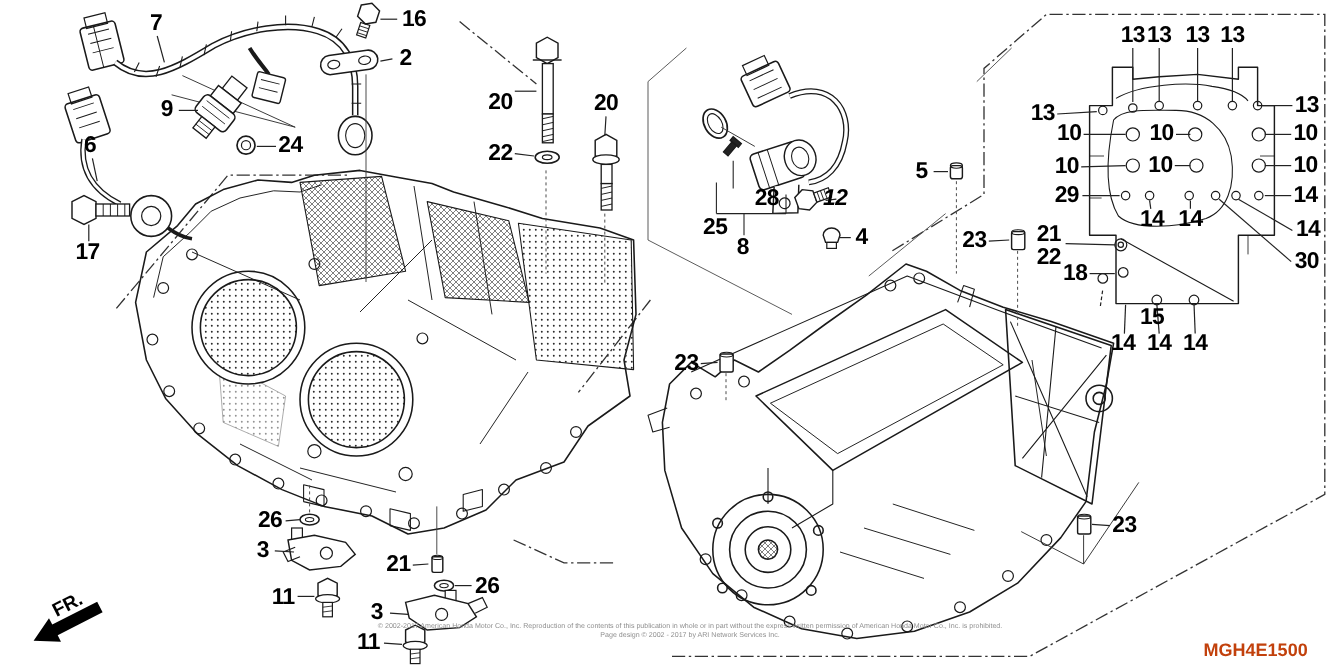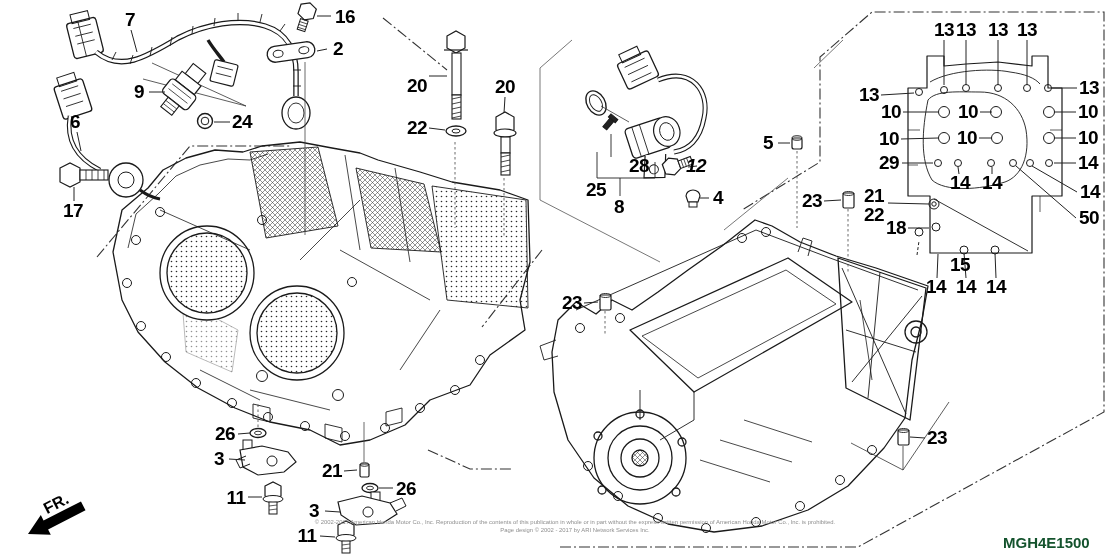--- a/index.html
+++ b/index.html
@@ -4,21 +4,21 @@
 <style>
   html,body{margin:0;padding:0;background:#fff;}
   #stage{position:relative;width:1120px;height:560px;background:#ffffff;overflow:hidden;
          font-family:"Liberation Sans",sans-serif;}
   #art{position:absolute;left:0;top:0;}
   #callout-layer{position:absolute;left:0;top:0;width:100%;height:100%;pointer-events:none;}
   .callout{position:absolute;transform:translate(-50%,-50%);font:bold 19px "Liberation Sans",sans-serif;
            color:#000;white-space:nowrap;letter-spacing:-0.5px;pointer-events:auto;}
   .copyright{position:absolute;left:285px;top:518px;width:580px;text-align:center;
              font:5.9px "Liberation Sans",sans-serif;color:#8f8f8f;line-height:8px;}
-  .diagram-code{position:absolute;left:1003px;top:534px;font:bold 15px "Liberation Sans",sans-serif;color:#14532d;}
+  .diagram-code{position:absolute;left:1003px;top:534px;font:bold 15px "Liberation Sans",sans-serif;color:#c2410c;}
 </style>
 </head>
 <body>
 
 <div id="stage">
 
 <svg id="art" width="1120" height="560" viewBox="0 0 1120 560">
   <defs>
     <pattern id="dots" width="5" height="5" patternUnits="userSpaceOnUse">
       <circle cx="1.5" cy="1.5" r="0.8" fill="#2a2a2a"></circle>
@@ -424,21 +424,21 @@
       <div class="callout" style="left: 891px; top: 112px;">10</div>
       <div class="callout" style="left: 889px; top: 139px;">10</div>
       <div class="callout" style="left: 889px; top: 163px; text-align: right;">29</div>
       <div class="callout" style="left: 968px; top: 112px;">10</div>
       <div class="callout" style="left: 967px; top: 138px;">10</div>
       <div class="callout" style="left: 1089px; top: 88px;">13</div>
       <div class="callout" style="left: 1088px; top: 112px;">10</div>
       <div class="callout" style="left: 1088px; top: 138px;">10</div>
       <div class="callout" style="left: 1088px; top: 163px;">14</div>
       <div class="callout" style="left: 1090px; top: 192px;">14</div>
-      <div class="callout" style="left: 1089px; top: 218px;">50</div>
+      <div class="callout" style="left: 1089px; top: 218px;">30</div>
       <div class="callout" style="left: 960px; top: 183px;">14</div>
       <div class="callout" style="left: 992px; top: 183px;">14</div>
       <div class="callout" style="left: 874px; top: 196px;">21</div>
       <div class="callout" style="left: 874px; top: 215px;">22</div>
       <div class="callout" style="left: 896px; top: 228px;">18</div>
       <div class="callout" style="left: 948px; top: 265px; margin-left: 12px;">15</div>
       <div class="callout" style="left: 936px; top: 287px;">14</div>
       <div class="callout" style="left: 966px; top: 287px;">14</div>
       <div class="callout" style="left: 996px; top: 287px;">14</div>
       <div class="callout" style="left: 812px; top: 201px;">23</div>

